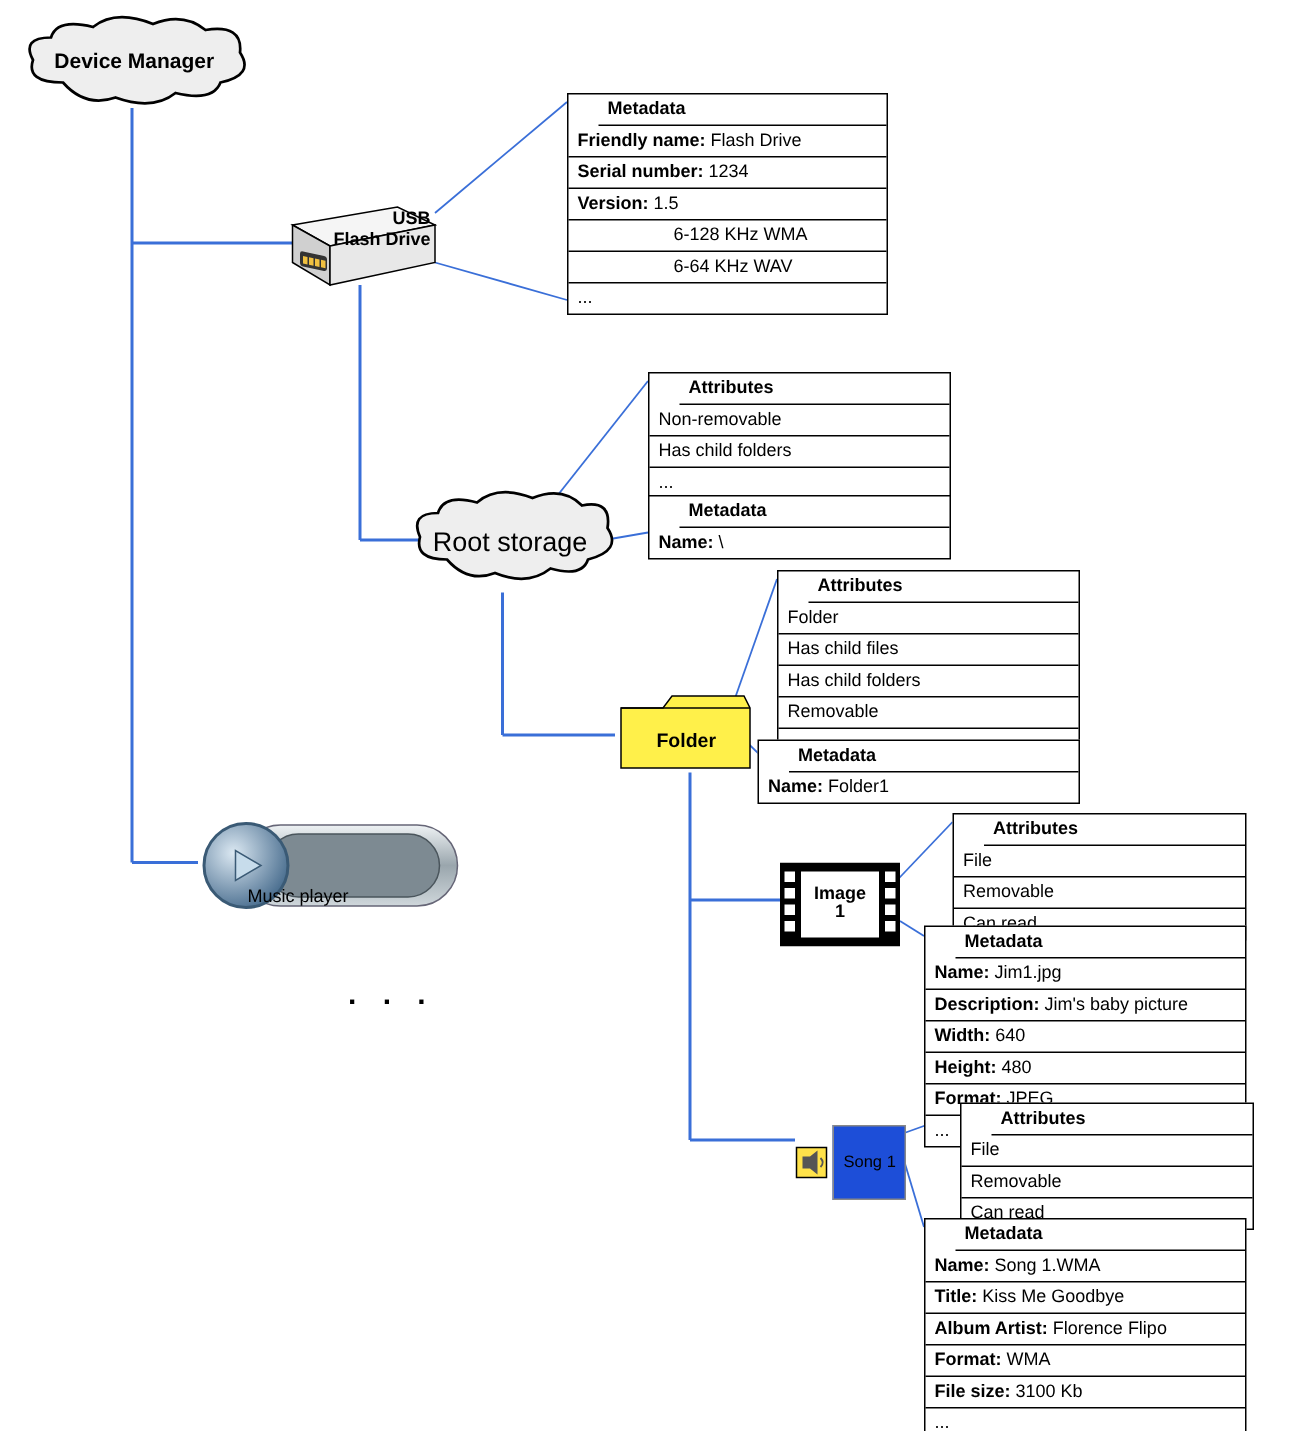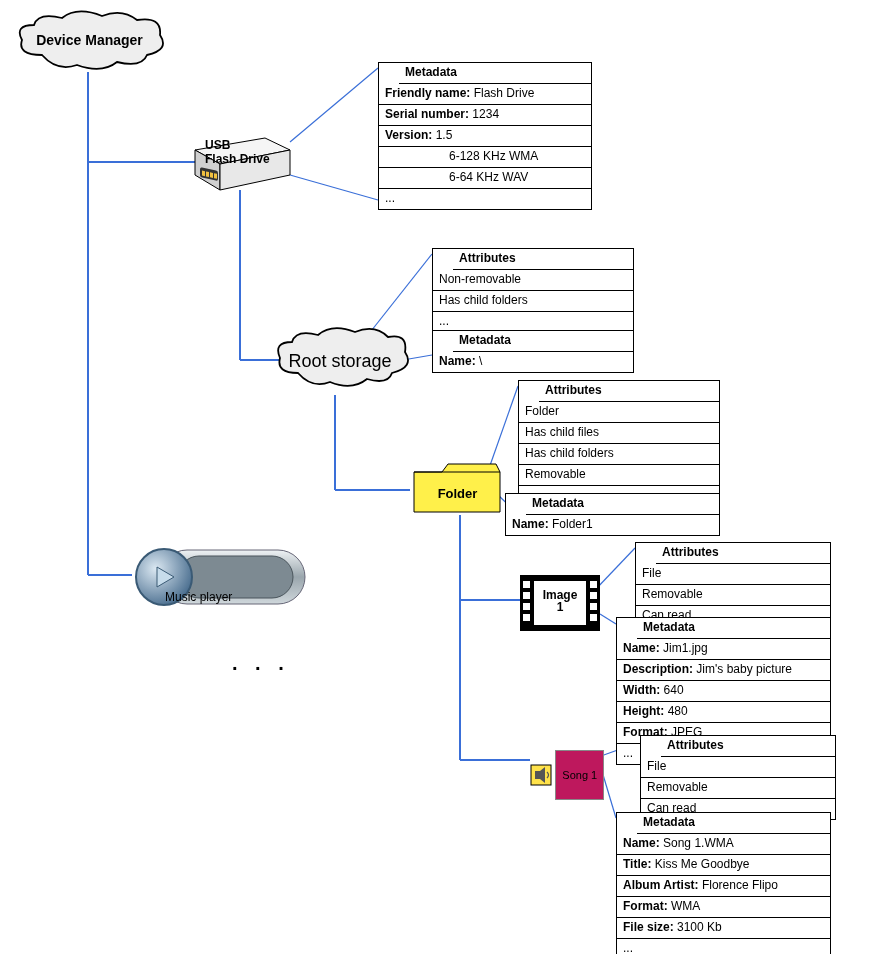--- a/index.html
+++ b/index.html
@@ -85,21 +85,21 @@
     <polygon points="10,30 80,18 105,30 35,44" fill="#f5f5f5" stroke="#000"></polygon>
     <polygon points="10,30 35,44 35,70 10,55" fill="#d0d0d0" stroke="#000"></polygon>
     <polygon points="35,44 105,30 105,55 35,70" fill="#e8e8e8" stroke="#000"></polygon>
 
     <rect x="15" y="44" width="18" height="10" rx="2" fill="#333" transform="skewY(12)"></rect>
     <rect x="17" y="47" width="3" height="5" fill="#f0c040" transform="skewY(12)"></rect>
     <rect x="21" y="47" width="3" height="5" fill="#f0c040" transform="skewY(12)"></rect>
     <rect x="25" y="47" width="3" height="5" fill="#f0c040" transform="skewY(12)"></rect>
     <rect x="29" y="47" width="3" height="5" fill="#f0c040" transform="skewY(12)"></rect>
   </svg>
-  <div class="abs" style="left:20px; top:18px; width:82px; text-align:left; font-weight:bold; line-height:14px; font-size:12px;">
+  <div class="abs" style="left:20px; top:18px; width:82px; text-align:right; font-weight:bold; line-height:14px; font-size:12px;">
     <div>USB</div>
     <div>Flash Drive</div>
   </div>
 </div>
 
 <div class="abs box" style="left:378px; top:62px; width:214px;">
     <div class="row hdr">Metadata</div>
     <div class="row"><span class="label-strong">Friendly name:</span><span> Flash Drive</span></div>
     <div class="row"><span class="label-strong">Serial number:</span><span> 1234</span></div>
     <div class="row"><span class="label-strong">Version:</span><span> 1.5</span></div>
@@ -187,21 +187,21 @@
     <div class="row"><span class="label-strong">Format:</span><span> JPEG</span></div>
     <div class="row">...</div>
   </div>
 
 <div class="abs" style="left:530px; top:750px;">
   <svg width="22" height="22" style="vertical-align:middle">
     <rect x="1" y="1" width="20" height="20" fill="#ffe24a" stroke="#000"></rect>
     <path d="M5,7 L10,7 L15,3 L15,19 L10,15 L5,15 Z" fill="#555"></path>
     <path d="M17,8 Q20,11 17,14" fill="none" stroke="#555" stroke-width="1.2"></path>
   </svg>
-  <span style="display:inline-block; border:1px solid #888; padding:18px 6px; font-size:11px; background:#be185d; vertical-align:middle;">Song 1</span>
+  <span style="display:inline-block; border:1px solid #888; padding:18px 6px; font-size:11px; background:#1d4ed8; vertical-align:middle;">Song 1</span>
 </div>
 
 <div class="abs box" style="left:640px; top:735px; width:196px;">
     <div class="row hdr">Attributes</div>
     <div class="row">File</div>
     <div class="row">Removable</div>
     <div class="row">Can read</div>
   </div>
 
 <div class="abs box" style="left:616px; top:812px; width:215px;">

